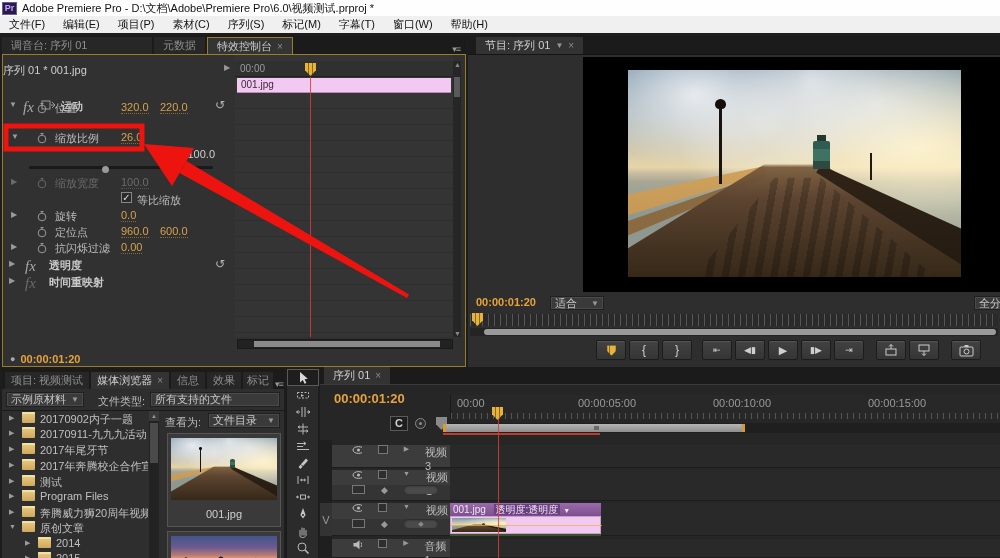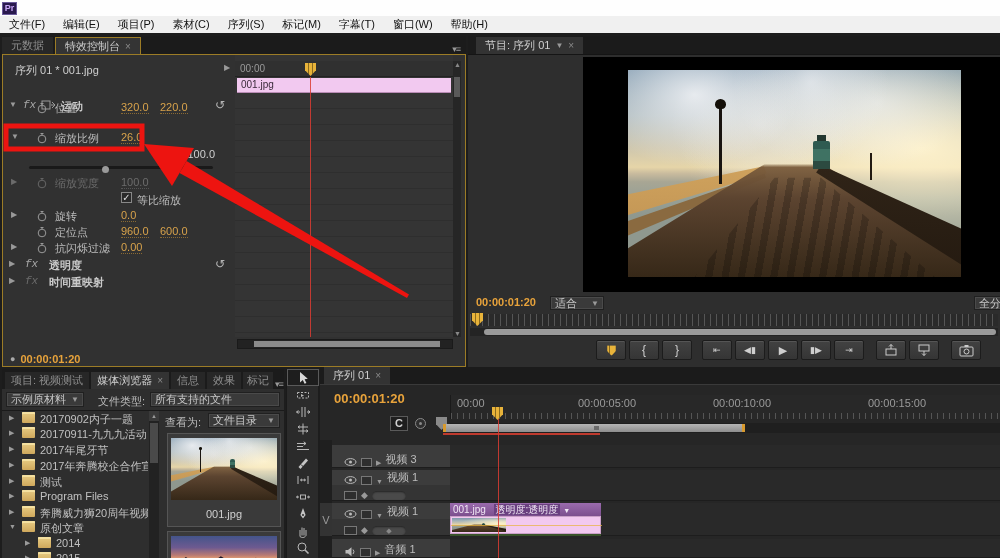--- a/index.html
+++ b/index.html
@@ -28,21 +28,21 @@
   #fx-panel{position:absolute;left:2px;top:36px;width:464px;height:331px}
   #fx-body{position:absolute;left:0;top:18px;width:464px;height:313px;background:#313131;border:1px solid #9c7c26}
   .fxrow{position:absolute;left:0;width:232px;height:15px;font-size:11px;color:#bdbdbd}
   .fxrow .tri2{position:absolute;left:6px;top:2px;font-size:8px;color:#9a9a9a}
   .fxrow .sw{position:absolute;left:33px;top:2px}
   .fxrow .lab{position:absolute;left:52px;top:1px}
   .fxrow .lab2{position:absolute;left:46px;top:1px;font-weight:bold;color:#c9c9c9}
   .fxrow .v1{position:absolute;left:118px;top:1px}
   .fxrow .v2{position:absolute;left:157px;top:1px}
   .fxrow .reset{position:absolute;left:212px;top:0;color:#b5b5b5;font-size:12px}
-  .fxicon{font-style:italic;font-family:Liberation Mono, monospace;color:#a8a8a8;font-size:11px}
+  .fxicon{font-style:italic;font-family:Liberation Serif, serif;color:#a8a8a8;font-size:15px}
   .dim,.dim *{color:#6b6b6b!important;border-color:#555!important}
   #fx-minitl{position:absolute;left:232px;top:0;width:218px;height:282px;background:#343434}
   #fx-minitl .ruler{position:absolute;left:0;top:6px;width:218px;height:16px;background:#303030;border-bottom:1px solid #222;color:#9a9a9a;font-size:10px}
   #fx-cliplane{position:absolute;left:2px;top:23px;width:214px;height:15px;background:#f2c9f0;color:#3a2a3a;font-size:10px;padding:1px 4px;border-bottom:1px solid #b98cb5}
   .rowlines{position:absolute;left:0;top:38px;width:218px;bottom:0;background:repeating-linear-gradient(180deg,transparent 0 15px,#2e2e2e 15px 16px)}
   #fx-vscroll{position:absolute;left:450px;top:6px;width:8px;height:276px;background:#262626}
   #fx-vscroll .thumb{position:absolute;left:1px;top:16px;width:6px;height:20px;background:#5a5a5a}
   #fx-hscroll{position:absolute;left:234px;top:284px;width:216px;height:10px;background:#222;border:1px solid #1a1a1a}
   #fx-hscroll .thumb{position:absolute;left:16px;top:1px;width:186px;height:6px;background:#8a8a8a}
   #fx-bottom{position:absolute;left:0;top:296px;width:462px;height:15px;display:flex;align-items:center;gap:5px;padding-left:7px}
@@ -88,60 +88,64 @@
   .treerow.indent .tl{left:54px}
   
   #tools-panel{position:absolute;left:286px;top:369px;width:32px;height:189px;background:#2b2b2b;border-left:1px solid #1a1a1a}
   .tool{width:32px;height:17px;display:flex;align-items:center;justify-content:center}
   .tool.sel{background:#1e1e1e;border:1px solid #5a5a5a}
   
   #tl-panel{position:absolute;left:320px;top:367px;width:680px;height:191px;background:#6d28d9;overflow:hidden}
   #tl-panel .tabbar{height:17px}
   .trackhead{position:absolute;left:12px;width:118px;background:#3c3c3c;border-bottom:1px solid #1d1d1d}
   .tracklane{position:absolute;left:130px;width:550px;background:#292929;border-bottom:1px solid #1d1d1d}
-  .thicons{display:flex;align-items:flex-end;gap:4px;height:15px;padding-left:12px;color:#bdbdbd}
+  .thicons{display:flex;align-items:flex-start;gap:16px;height:15px;padding-left:20px;color:#bdbdbd}
   .smallbox{width:11px;height:9px;border:1px solid #777;background:#2e2e2e}
   .ovalbtn{width:34px;height:9px;border-radius:5px;background:#4a4a4a;box-shadow:inset 0 1px 2px #222;display:flex;align-items:center;justify-content:center;font-size:7px;color:#777}
   
   #annot{position:absolute;left:0;top:0;z-index:60;pointer-events:none}
   .redline{position:absolute;width:1px;background:rgba(220,60,50,.85);z-index:40}
 </style>
 </head>
 <body>
 
 <div id="titlebar">
   <span class="pr-icon">Pr</span>
+  <span>Adobe Premiere Pro - D:\文档\Adobe\Premiere Pro\6.0\视频测试.prproj *</span>
 </div>
 <div id="menubar">
   <span>文件(F)</span>
   <span>编辑(E)</span>
   <span>项目(P)</span>
   <span>素材(C)</span>
   <span>序列(S)</span>
   <span>标记(M)</span>
   <span>字幕(T)</span>
   <span>窗口(W)</span>
   <span>帮助(H)</span>
 </div>
 
 <div id="fx-panel">
   <div class="tabbar">
+    <span class="tab" style="width:150px">
+        <span>调音台: 序列 01</span>
+      </span>
     <span class="tab">
         <span>元数据</span>
       </span>
     <span class="tab goldtab">
         <span>特效控制台</span>
         <span class="closex">×</span>
       </span>
     <span class="pmenu">▾≡</span>
   </div>
   <div id="fx-body">
 
     <div class="fxrow" style="top:8px;width:450px">
-      <span style="position:absolute;left:12px;color:#cfcfcf">序列 01 * 001.jpg</span>
+      <span style="position:absolute;left:0;color:#cfcfcf">序列 01 * 001.jpg</span>
       <span style="position:absolute;left:221px;font-size:8px;color:#999">▶</span>
     </div>
 
 
     <div class="fxrow" style="top:43px">
       <span class="tri2">▼</span>
       <span class="fxicon" style="position:absolute;left:20px;top:1px">fx</span>
       <svg class="abs" style="left:38px;top:2px" width="14" height="11">
           <rect x="1" y="1" width="8" height="8" fill="none" stroke="#9a9a9a"></rect>
           <path d="M10 5 L14 5" stroke="#9a9a9a"></path>

